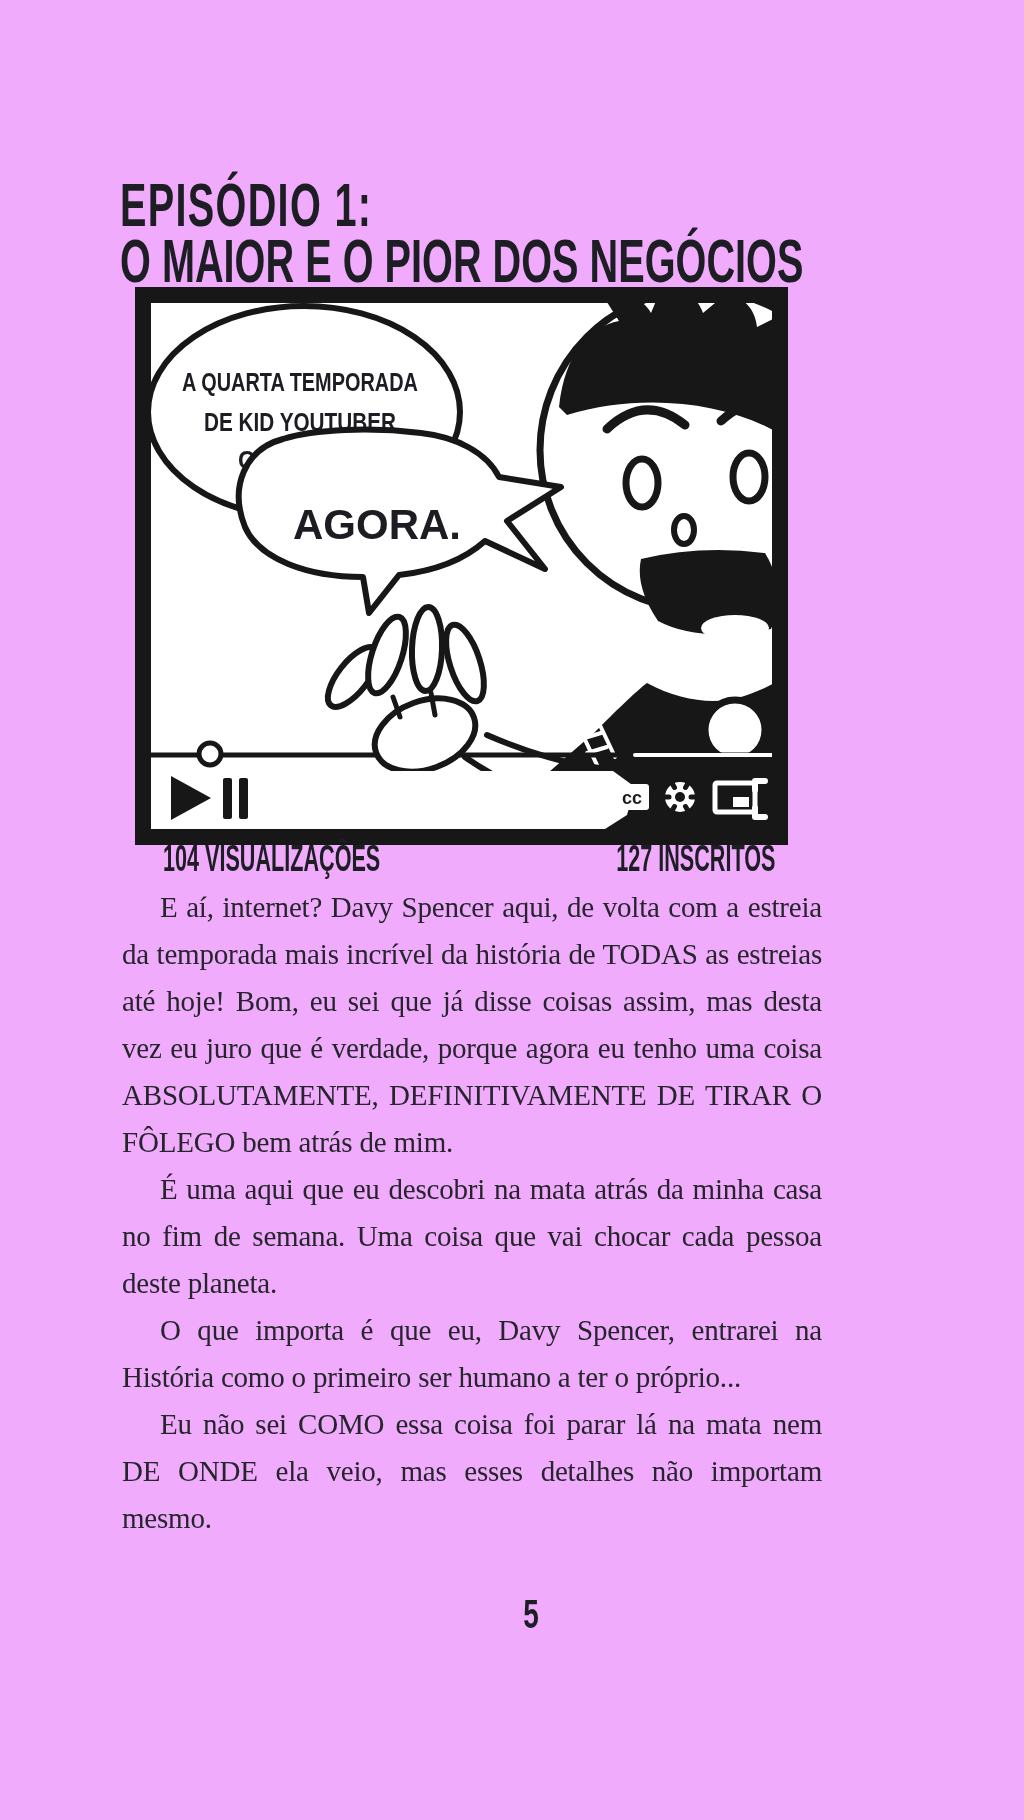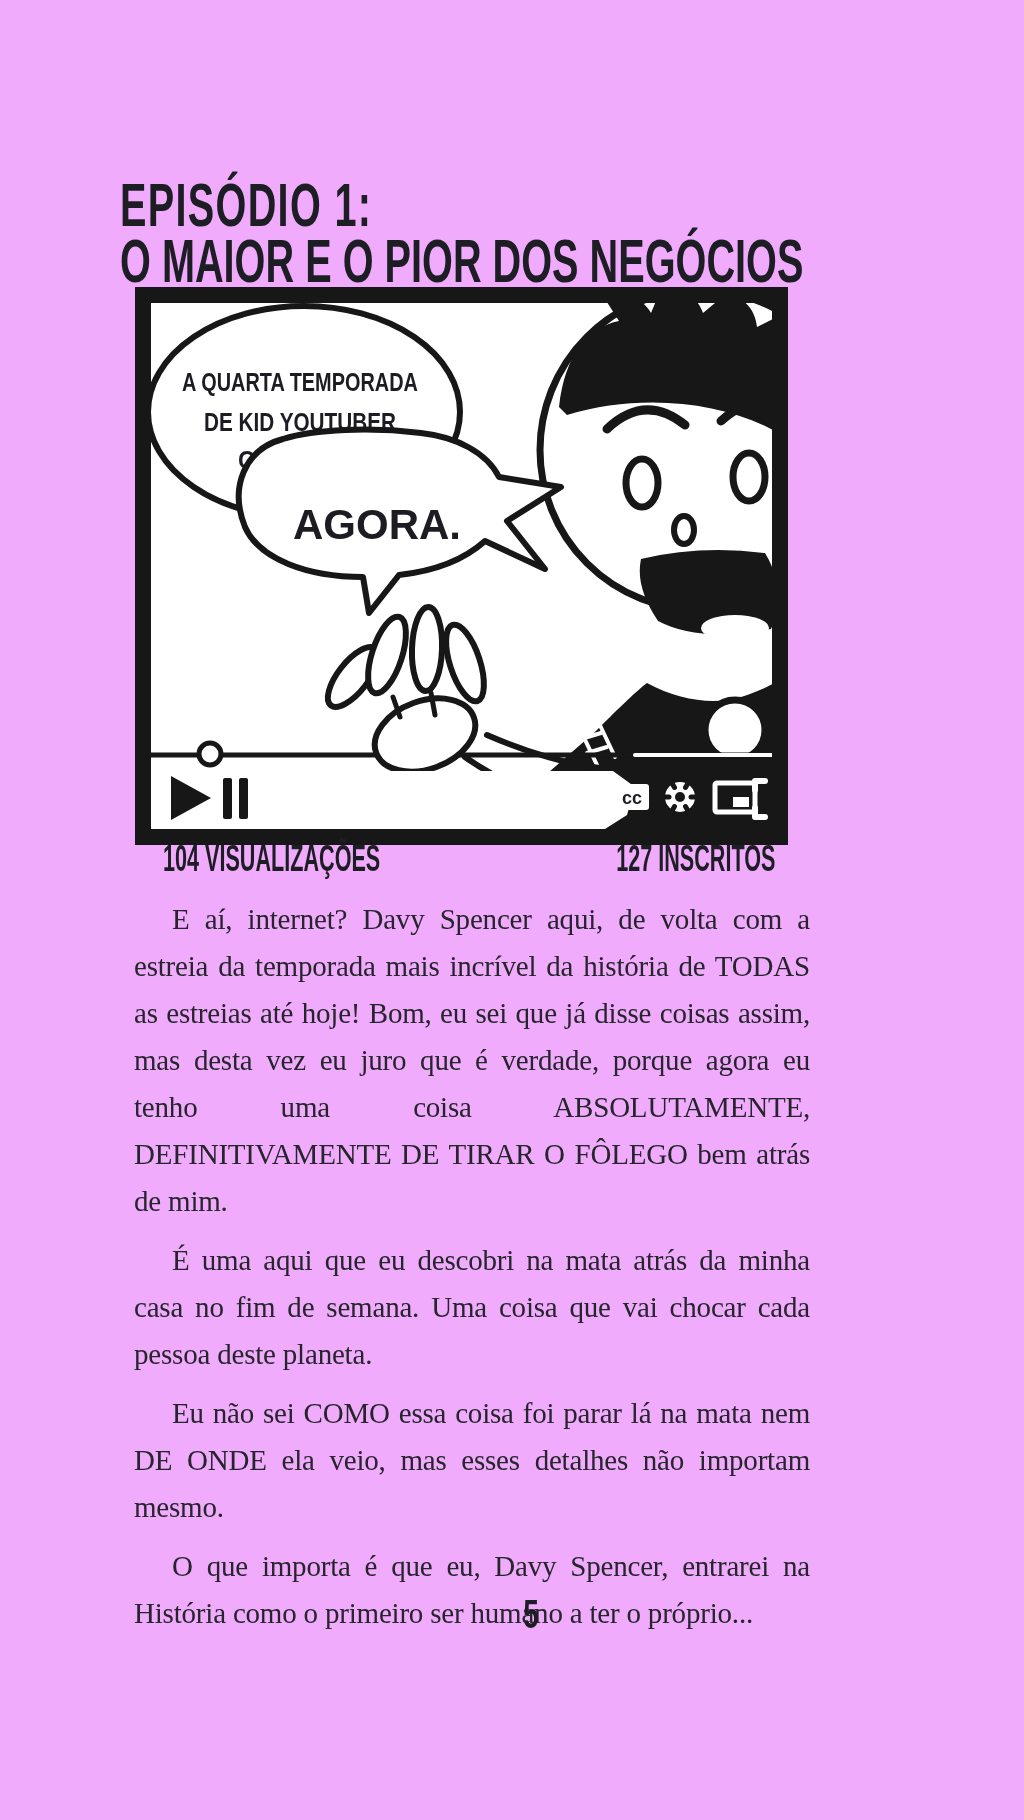--- a/index.html
+++ b/index.html
@@ -32,21 +32,21 @@
   }
   .stat.left{left:0;transform:scaleX(0.60);transform-origin:left top;}
   .stat.right{right:0;transform:scaleX(0.60);transform-origin:right top;}
 
   
   .body-text{
     position:absolute;left:122px;top:884px;width:700px;
     font-size:29px;line-height:47px;letter-spacing:-0.2px;color:#25252b;
     text-align:justify;
   }
-  .para{margin:12px;text-indent:38px;}
+  .para{margin:0;text-indent:38px;}
 
   
   .page-number{
     position:absolute;left:531px;top:1592px;
     font-family:"Liberation Sans",sans-serif;font-weight:700;font-size:40px;color:#1d1d24;
     transform:translateX(-50%) scaleX(0.7);
   }
 </style>
 </head>
 <body>
@@ -163,19 +163,19 @@
   </figure>
 
   <div class="stats">
     <span class="stat left">104 VISUALIZAÇÕES</span>
     <span class="stat right">127 INSCRITOS</span>
   </div>
 
   <main class="body-text">
       <p class="para">E aí, internet? Davy Spencer aqui, de volta com a estreia da temporada mais incrível da história de TODAS as estreias até hoje! Bom, eu sei que já disse coisas assim, mas desta vez eu juro que é verdade, porque agora eu tenho uma coisa ABSOLUTAMENTE, DEFINITIVAMENTE DE TIRAR O FÔLEGO bem atrás de mim.</p>
       <p class="para">É uma aqui que eu descobri na mata atrás da minha casa no fim de semana. Uma coisa que vai chocar cada pessoa deste planeta.</p>
+      <p class="para">O que importa é que eu, Davy Spencer, entrarei na História como o primeiro ser humano a ter o próprio...</p>
       <p class="para">Eu não sei COMO essa coisa foi parar lá na mata nem DE ONDE ela veio, mas esses detalhes não importam mesmo.</p>
-      <p class="para">O que importa é que eu, Davy Spencer, entrarei na História como o primeiro ser humano a ter o próprio...</p>
     </main>
 
   <div class="page-number">5</div>
 
 </div>
 
 </body></html>

